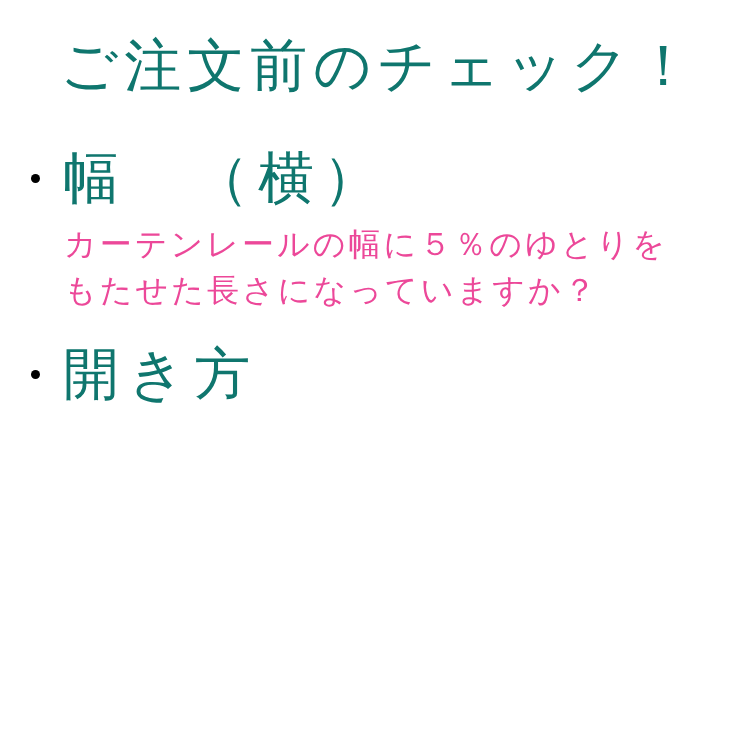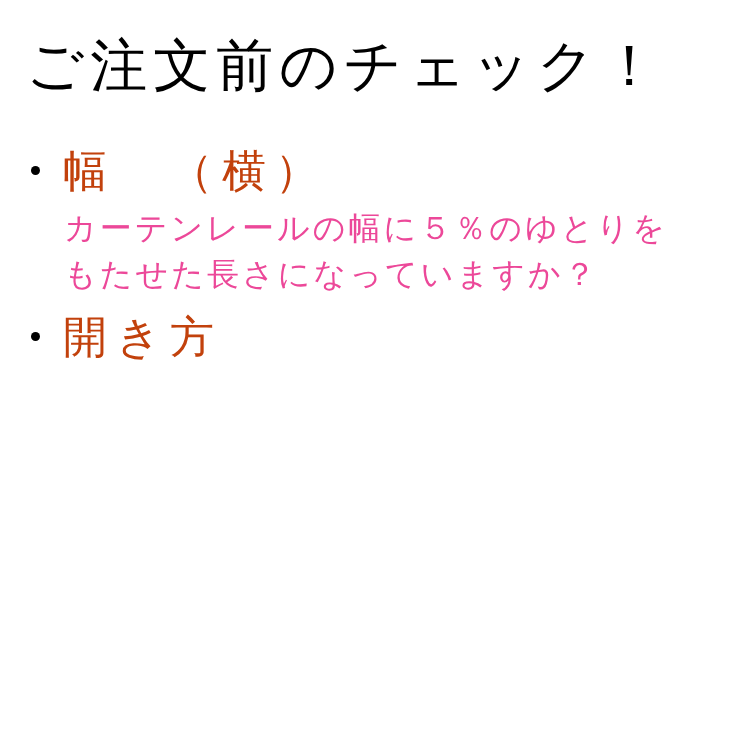--- a/index.html
+++ b/index.html
@@ -14,54 +14,54 @@
     font-family: "Liberation Sans", "DejaVu Sans", sans-serif;
     color: #000000;
   }
   .page {
     position: relative;
     width: 730px;
     height: 730px;
     background: #ffffff;
   }
   .title {
-    margin: 28px 0 0 26px;
+    margin: 28px 0 0 60px;
     font-size: 57px;
     font-weight: 500;
     letter-spacing: 6px;
     line-height: 1.3;
     white-space: nowrap;
-    color: #000000;
+    color: #0f766e;
   }
   .section {
     margin: 0;
   }
   .section-width  { margin-top: 40px; }
   .section-length { margin-top: 33px; }
-  .section-open   { margin-top: 11px; }
+  .section-open   { margin-top: 25px; }
   .heading-row {
     display: flex;
     align-items: center;
   }
   .bullet {
     flex: 0 0 auto;
     width: 9px;
     height: 9px;
     margin-left: 31px;
     border-radius: 50%;
     background: #000000;
   }
   .heading {
     margin: 0 0 0 23px;
-    font-size: 44px;
+    font-size: 56px;
     font-weight: 500;
     letter-spacing: 9px;
     line-height: 1.3;
     white-space: nowrap;
-    color: #c2410c;
+    color: #0f766e;
   }
   .body-lines {
     margin: 6px 0 0 64px;
   }
   .line {
     margin: 0;
     font-size: 32px;
     font-weight: 400;
     letter-spacing: 3px;
     line-height: 46px;

